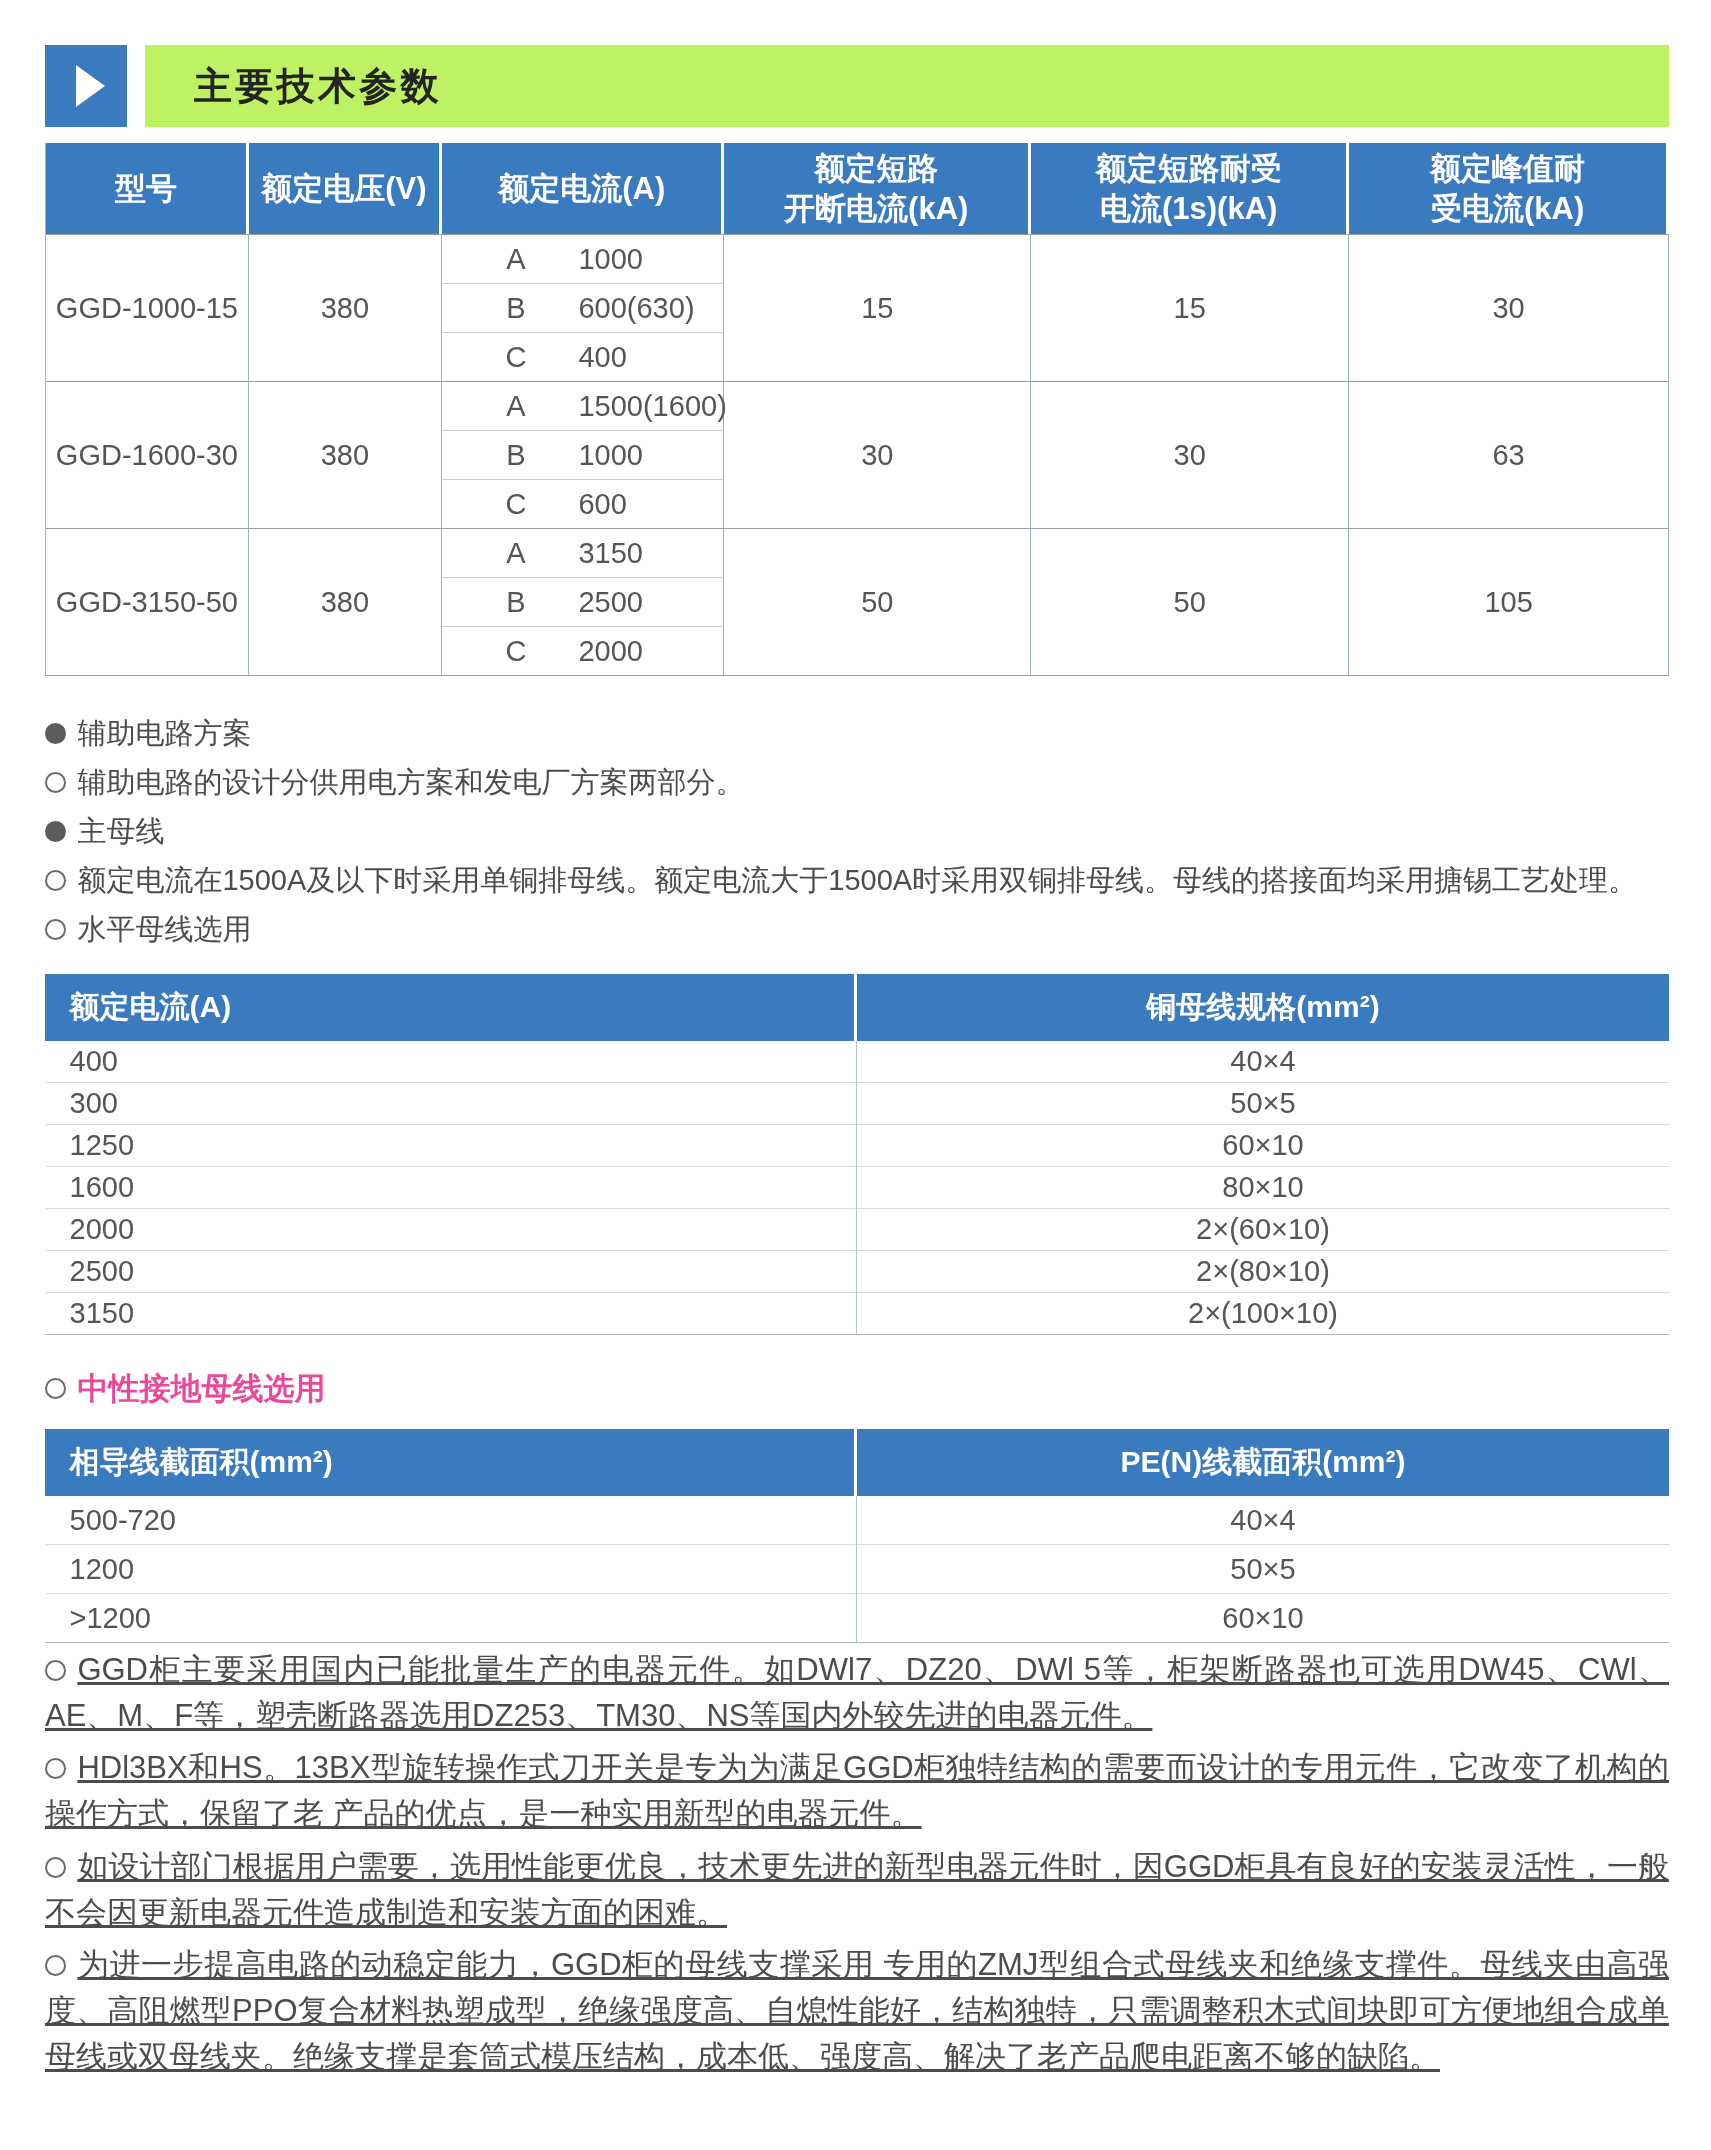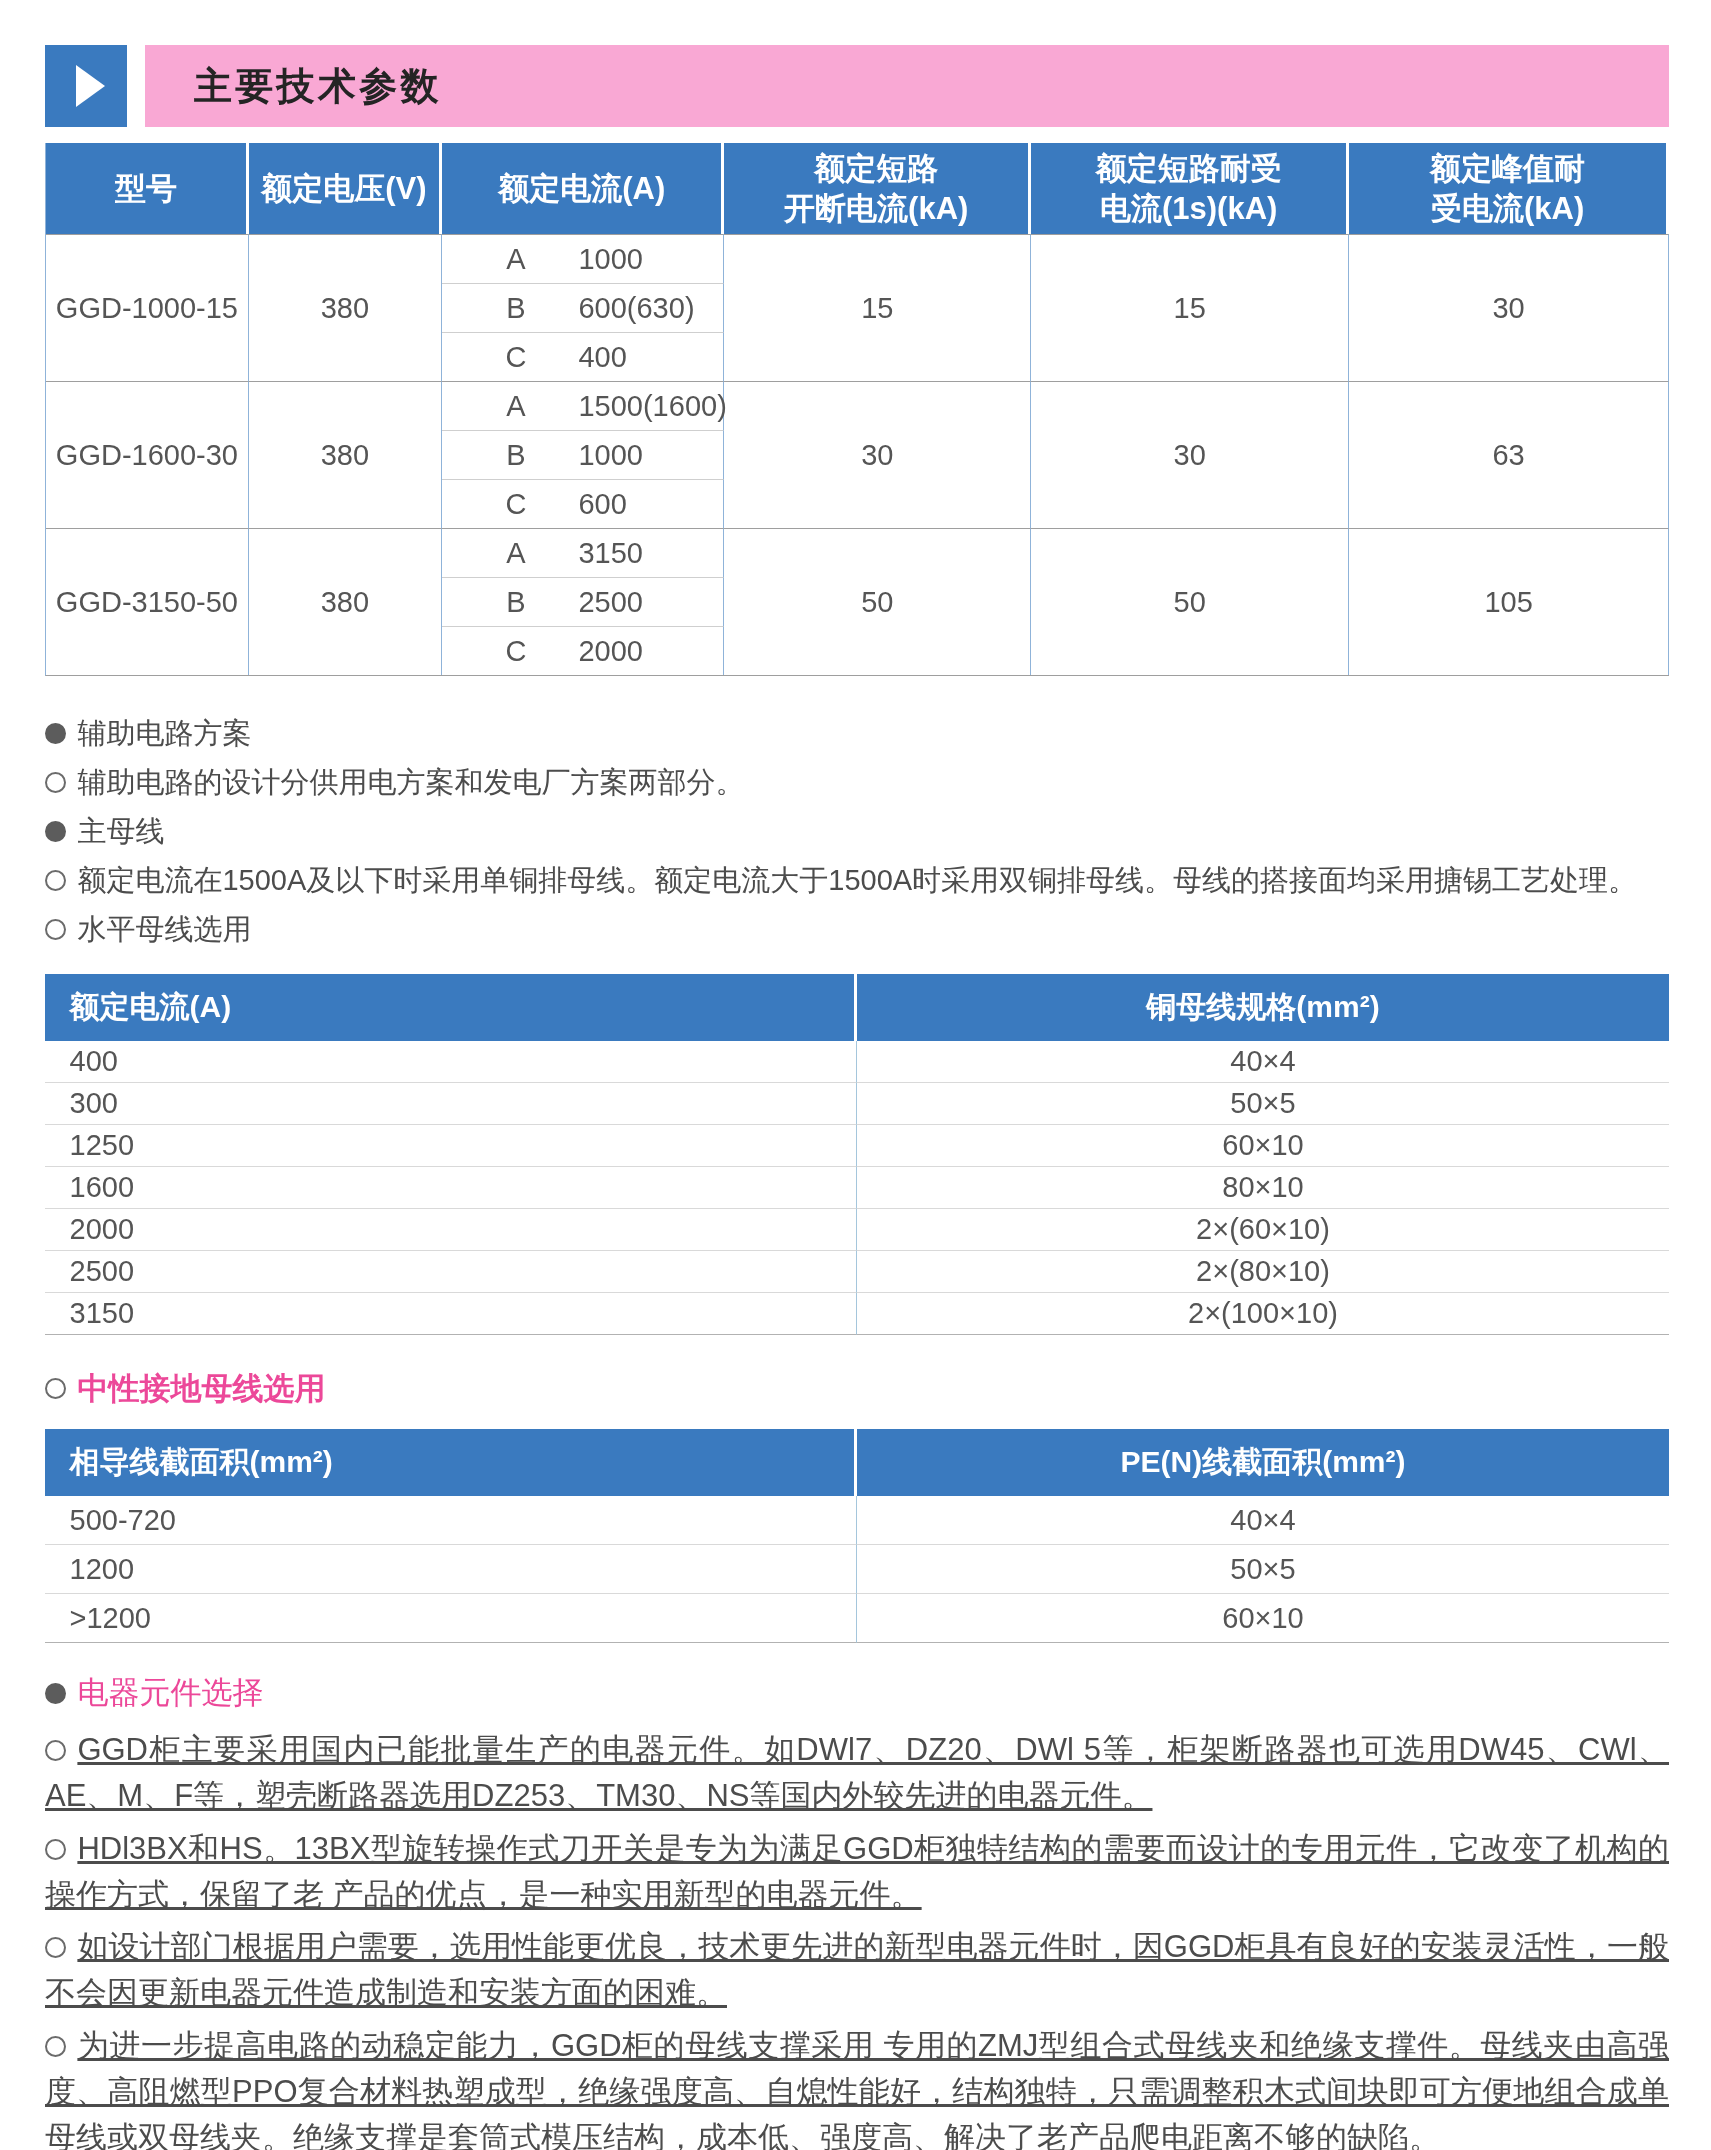--- a/index.html
+++ b/index.html
@@ -8,21 +8,21 @@
     width:1712px; height:2151px;
     font-family:"Liberation Sans","DejaVu Sans",sans-serif;
     color:#4c4c4c;
   }
   .page { width:1712px; height:2151px; padding:45px 43px 0 45px; overflow:hidden; background:#fff; }
 
   
   .header-bar { display:flex; align-items:stretch; height:82px; margin-bottom:16.3px; }
   .play-box { width:82px; background:#3a7abf; display:flex; align-items:center; justify-content:center; flex:none; }
   .play-tri { width:0; height:0; border-left:29px solid #ffffff; border-top:21px solid transparent; border-bottom:21px solid transparent; margin-left:8.2px; }
-  .title-bar { flex:1; background:#f9a8d4; margin-left:18px; display:flex; align-items:center; padding-left:49px; }
+  .title-bar { flex:1; background:#bef264; margin-left:18px; display:flex; align-items:center; padding-left:49px; }
   .page-title { font-size:38px; font-weight:bold; color:#242424; letter-spacing:3.3px; }
 
   
   table { border-collapse:separate; border-spacing:0; width:100%; table-layout:fixed; }
   .t1 { border-left:0.8px solid #8fb3d9; border-bottom:0.8px solid #9e9e9e; }
   .t1 th {
     background:#3a7abf; color:#ffffff; font-size:31px; font-weight:bold;
     height:91px; text-align:center; vertical-align:middle;
     border-right:3.3px solid #ffffff; line-height:1.3; padding:0 3.3px;
   }
@@ -298,24 +298,20 @@
           <td class="left">1200</td>
           <td class="right">50×5</td>
         </tr>
       <tr>
           <td class="left">&gt;1200</td>
           <td class="right">60×10</td>
         </tr>
     </tbody>
   </table>
 
-  <div class="section-head h-comp">
-    <span class="dot filled"></span>
-    <span class="head-text">电器元件选择</span>
-  </div>
 
   <div class="paras">
     <p class="para"><span class="dot-inline"></span><span>GGD柜主要采用国内已能批量生产的电器元件。如DWl7、DZ20、DWl 5等，柜架断路器也可选用DW45、CWl、AE、M、F等，塑壳断路器选用DZ253、TM30、NS等国内外较先进的电器元件。</span></p>
     <p class="para"><span class="dot-inline"></span><span>HDl3BX和HS。13BX型旋转操作式刀开关是专为为满足GGD柜独特结构的需要而设计的专用元件，它改变了机构的操作方式，保留了老 产品的优点，是一种实用新型的电器元件。</span></p>
     <p class="para"><span class="dot-inline"></span><span>如设计部门根据用户需要，选用性能更优良，技术更先进的新型电器元件时，因GGD柜具有良好的安装灵活性，一般不会因更新电器元件造成制造和安装方面的困难。</span></p>
     <p class="para"><span class="dot-inline"></span><span>为进一步提高电路的动稳定能力，GGD柜的母线支撑采用 专用的ZMJ型组合式母线夹和绝缘支撑件。母线夹由高强度、高阻燃型PPO复合材料热塑成型，绝缘强度高、自熄性能好，结构独特，只需调整积木式间块即可方便地组合成单母线或双母线夹。绝缘支撑是套筒式模压结构，成本低、强度高、解决了老产品爬电距离不够的缺陷。</span></p>
   </div>
 
 </div>
 

